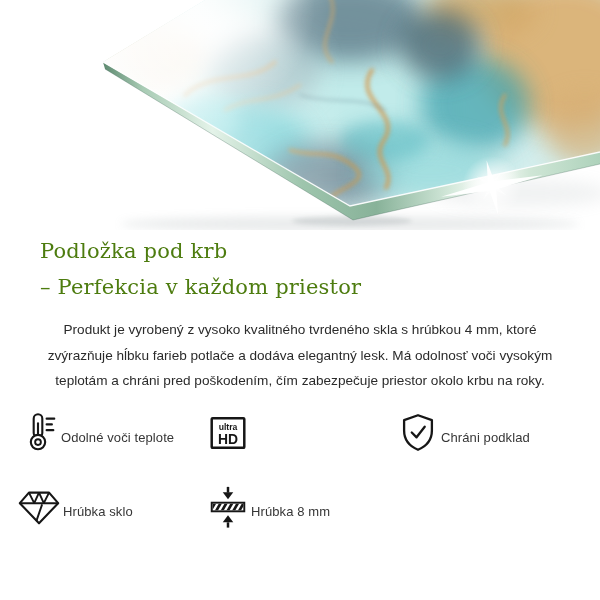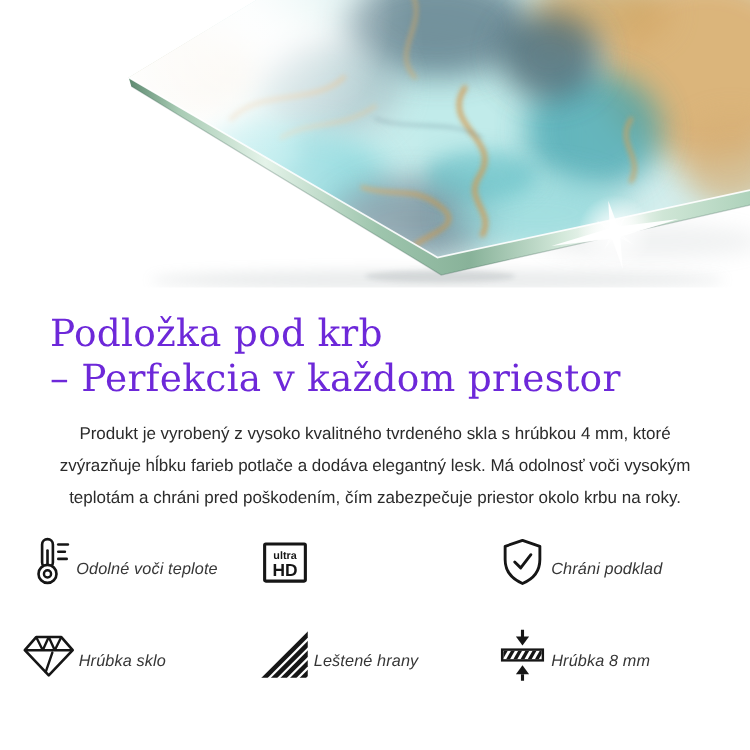--- a/index.html
+++ b/index.html
@@ -8,25 +8,25 @@
     width:600px;height:600px;overflow:hidden;
     font-family:"Liberation Sans",sans-serif;
     -webkit-font-smoothing:antialiased;
   }
   .hero{width:600px;height:230px;position:relative;background:#ffffff;}
   .hero svg{display:block;}
   .content{padding:0 40px;}
   h1{
     font-family:"DejaVu Serif","Liberation Serif",serif;
     font-weight:400;
-    font-size:30px;
+    font-size:21px;
     line-height:36px;
-    color:#6d28d9;
+    color:#4d7c0f;
     letter-spacing:.2px;
-    margin:20px 0 0 0;
+    margin:3px 0 0 0;
   }
   .desc{
     margin:12px 0 0 0;
     font-size:13.6px;
     line-height:25.5px;
     color:#2b2b2b;
     max-width:530px;
     text-align:center;
   }
   .features{
@@ -39,21 +39,20 @@
     display:flex;flex-direction:row;align-items:center;text-align:right;
   }
   .icon-box{
     height:50px;display:flex;align-items:center;justify-content:center;
   }
   .feature-label{
     margin-top:9px;
     font-size:13px;
     color:#363636;
     letter-spacing:.1px;
-    font-style:italic;
   }
   .fi{stroke:#161616;}
 </style>
 </head>
 <body>
 
 <div class="hero">
   <svg width="600" height="230" viewBox="0 0 600 230">
     <defs>
       <clipPath id="surfClip">
@@ -205,39 +204,20 @@
         <svg width="48" height="46" viewBox="0 0 48 48" fill="none" class="fi">
           <path d="M13.5 9 L34.5 9 L44 20 L24 41 L4 20 Z" stroke="#161616" stroke-width="2.2" stroke-linejoin="round"></path>
           <path d="M4 20 H44" stroke="#161616" stroke-width="2"></path>
           <path d="M13.5 9 L19 20 M24 9 L19 20 M24 9 L29 20 M34.5 9 L29 20" stroke="#161616" stroke-width="2" stroke-linejoin="round"></path>
           <path d="M27 22 L21.5 38" stroke="#161616" stroke-width="2" stroke-linecap="round"></path>
         </svg>
       </div>
       <div class="feature-label">Hrúbka sklo</div>
     </div>
 
-    <div class="feature">
-      <div class="icon-box">
-        <svg width="46" height="46" viewBox="0 0 48 48" fill="none" class="fi">
-          <defs>
-              <clipPath id="triClip">
-                <path d="M3,43 L43,3 L43,43 Z"></path>
-              </clipPath>
-            </defs>
-          <g clip-path="url(#triClip)" stroke="#161616" stroke-width="3.8">
-            <line x1="5" y1="45" x2="45" y2="5"></line>
-            <line x1="13" y1="45" x2="45" y2="13"></line>
-            <line x1="21" y1="45" x2="45" y2="21"></line>
-            <line x1="29" y1="45" x2="45" y2="29"></line>
-            <line x1="37" y1="45" x2="45" y2="37"></line>
-          </g>
-        </svg>
-      </div>
-      <div class="feature-label">Leštené hrany</div>
-    </div>
 
     <div class="feature">
       <div class="icon-box">
         <svg width="46" height="46" viewBox="0 0 48 48" fill="none" class="fi">
           <defs>
               <clipPath id="barClip">
                 <rect x="8" y="20.5" width="32" height="7"></rect>
               </clipPath>
             </defs>
           <line x1="24" y1="3" x2="24" y2="9" stroke="#161616" stroke-width="2.6"></line>

